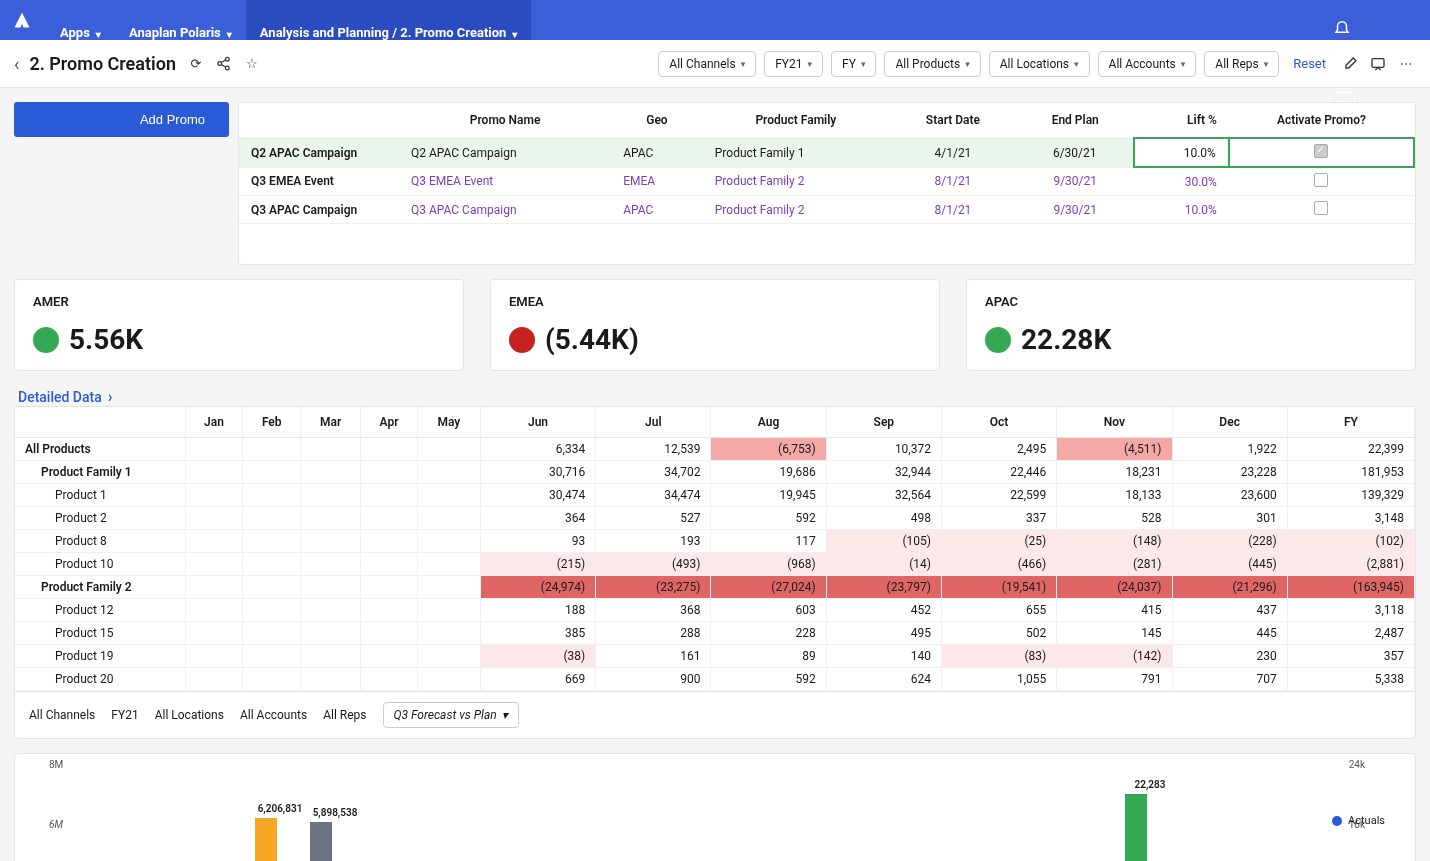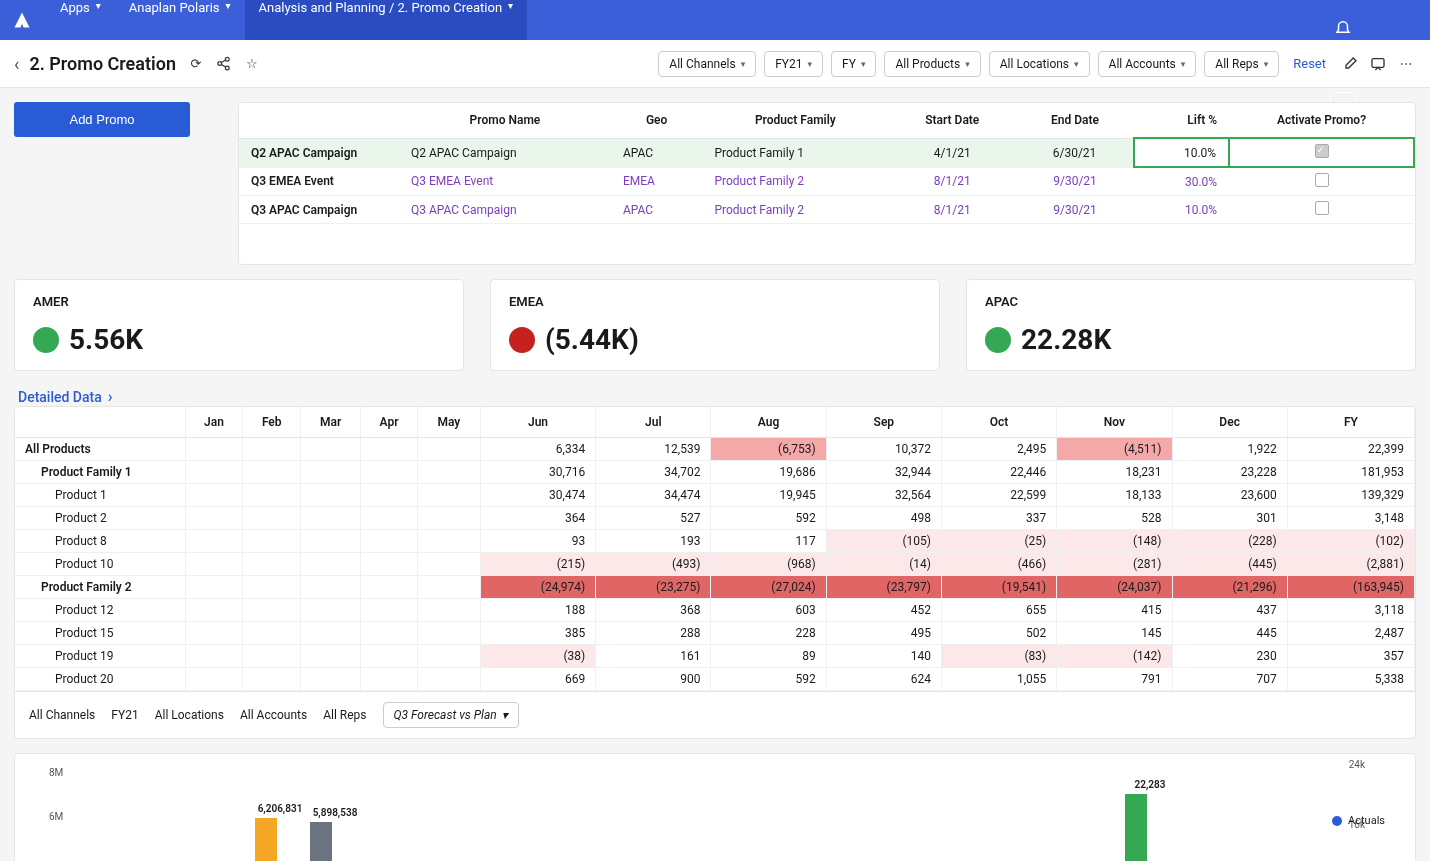--- a/index.html
+++ b/index.html
@@ -1,40 +1,40 @@
 <!DOCTYPE html>
 <html><head>
 <meta charset="utf-8">
 <style>
   * { box-sizing: border-box; margin: 0; padding: 0; }
   body { font-family: -apple-system, BlinkMacSystemFont, "Segoe UI", Roboto, Arial, sans-serif; font-size: 13px; color: #1a1a1a; background: #f5f5f5; width:1430px; }
   .topbar { background: #3b5fd9; color:#fff; height:40px; display:flex; align-items:center; padding:0 10px; }
   .logo { width:24px; height:24px; border-radius:4px; display:flex; align-items:center; justify-content:center; margin-right:12px; }
   .logo svg { fill:#fff; }
-  .nav-item { padding:0 14px; height:40px; display:flex; align-items:flex-start; cursor:pointer; font-size:13px; }
+  .nav-item { padding:0 14px; height:40px; display:flex; align-items:flex-end; cursor:pointer; font-size:13px;font-weight:bold; }
   .nav-item.active { background:#2a4cc0; }
   .nav-item .chev { margin-left:6px; font-size:10px; }
   .topbar-right { margin-left:auto; display:flex; align-items:center; gap:16px;flex-direction:column; }
   .topbar-right .nav-item { padding:0 8px; }
   .icon-btn { width:22px; height:22px; display:inline-flex; align-items:center; justify-content:center; cursor:pointer; color:#fff; }
   .avatar { width:26px; height:26px; border:1.5px solid #fff; border-radius:5px; display:flex; align-items:center; justify-content:center; font-size:11px; font-weight:600; }
   .subhead { background:#fff; border-bottom:1px solid #e5e5e5; height:48px; display:flex; align-items:center; padding:0 14px; }
   .back-arrow { font-size:18px; color:#555; margin-right:10px; cursor:pointer; }
   .page-title { font-size:18px; font-weight:600; }
   .title-icons { display:flex; gap:8px; margin-left:10px; color:#555; }
   .filters { margin-left:auto; display:flex; align-items:center; gap:8px; }
   .filter-pill { border:1px solid #ccc; border-radius:4px; padding:5px 10px; font-size:12px; background:#fff; cursor:pointer; display:flex; align-items:center; gap:5px; }
   .filter-pill .chev { font-size:9px; color:#666; }
   .reset-link { color:#2a5bd7; font-size:13px; cursor:pointer; margin:0 6px; }
   .tool-icon { width:20px; height:20px; display:inline-flex; align-items:center; justify-content:center; color:#333; cursor:pointer; }
 
   .content { padding:14px; }
   .top-row { display:flex; gap:14px; }
   .add-btn-wrap { width:210px; }
-  .add-btn { background:#2a5bd7; color:#fff; border:none; border-radius:3px; padding:10px 24px; width:176px; font-size:13px; cursor:pointer; }
+  .add-btn { background:#2a5bd7; color:#fff; border:none; border-radius:3px; padding:10px 24px; width:215px; font-size:13px; cursor:pointer;text-align:right; }
   .promo-table-card { flex:1; background:#fff; border:1px solid #e5e5e5; border-radius:4px; overflow:hidden; }
   table.promo { width:100%; border-collapse:collapse; font-size:12px; }
   table.promo th { font-weight:600; padding:10px 12px; border-bottom:1px solid #e5e5e5; text-align:center; background:#fff; }
   table.promo th:first-child { text-align:left; width:160px; }
   table.promo td { padding:5px 12px; border-bottom:1px solid #f0f0f0; text-align:left; }
   table.promo td.center { text-align:center; }
   table.promo td.right { text-align:right; }
   table.promo tr.selected td { background:#eaf5ec; }
   table.promo tr.selected td.lift-cell { background:#fff; border:2px solid #34a853; border-radius:3px; }
   table.promo tr.selected td.activate-cell { background:#fff; border:2px solid #34a853; }
@@ -203,21 +203,21 @@
     </div>
     <div class="promo-table-card">
       <table class="promo">
         <thead>
             <tr id="promo-headers">
               <th></th>
               <th>Promo Name</th>
               <th>Geo</th>
               <th>Product Family</th>
               <th style="text-align: center;">Start Date</th>
-              <th style="text-align: center;">End Date</th>
+              <th style="text-align: center;">End Plan</th>
               <th style="text-align: right;">Lift %</th>
               <th>Activate Promo?</th>
             </tr>
           </thead>
         <tbody id="promo-body">
             <tr class="selected">
               <td class="row-label">Q2 APAC Campaign</td>
               <td>Q2 APAC Campaign</td>
               <td>APAC</td>
               <td>Product Family 1</td>
@@ -487,22 +487,22 @@
         <span>All Reps</span>
         <span class="dropdown-pill">
           <span>Q3 Forecast vs Plan</span>
           <span class="chev">▾</span>
         </span>
       </div>
   </div>
 
   <div class="chart-card">
     <div class="chart-area" id="chart-area">
-        <div class="y-tick" style="top: 8px; text-align: right;">8M</div>
-        <div class="y-tick" style="top: 52px;">6M</div>
+        <div class="y-tick" style="top: 0px; text-align: right;">8M</div>
+        <div class="y-tick" style="top: 60px; font-style: italic;">6M</div>
         <div class="y2-tick" style="right: -180px; top: 0px;">24k</div>
         <div class="y2-tick" style="right: -180px; top: 60px;">16k</div>
         <div class="bar-group" style="left: 180px;">
           <div class="bar-label">6,206,831</div>
           <div class="bar orange" style="height:66px"></div>
         </div>
         <div class="bar-group" style="left: 235px;">
           <div class="bar-label">5,898,538</div>
           <div class="bar gray" style="height:62px"></div>
         </div>

